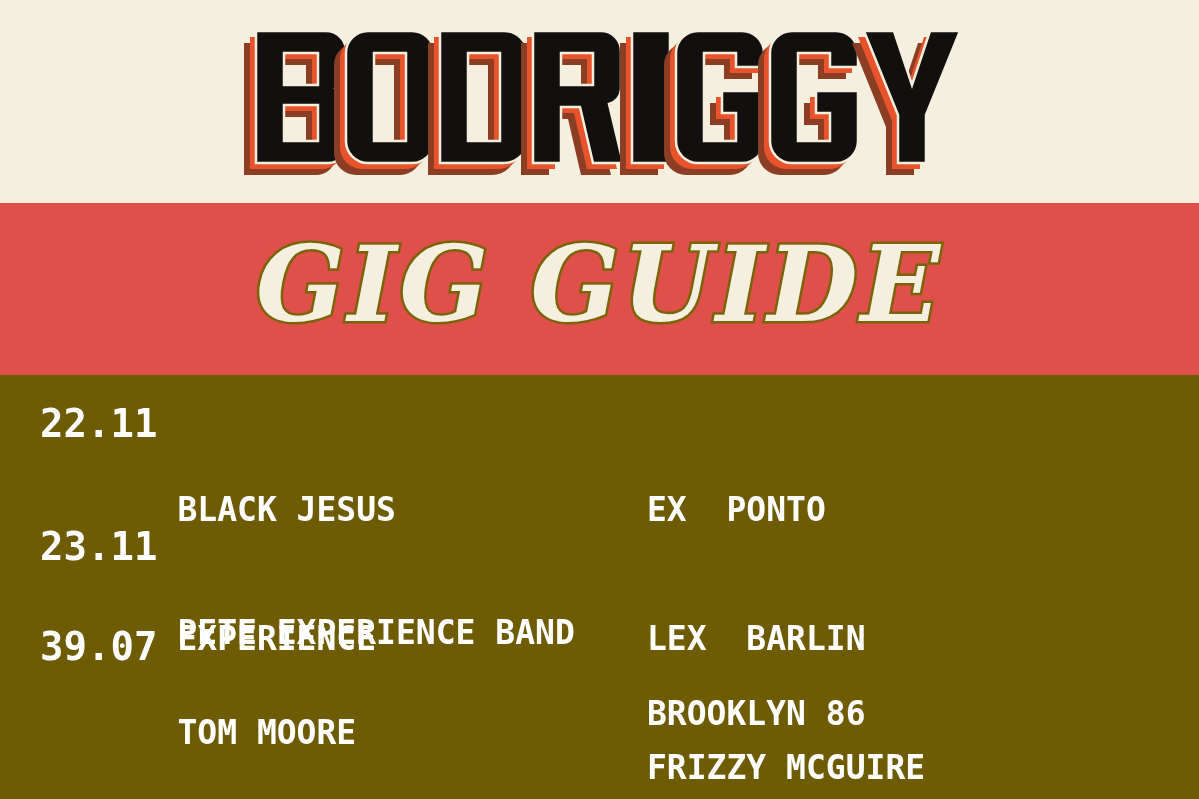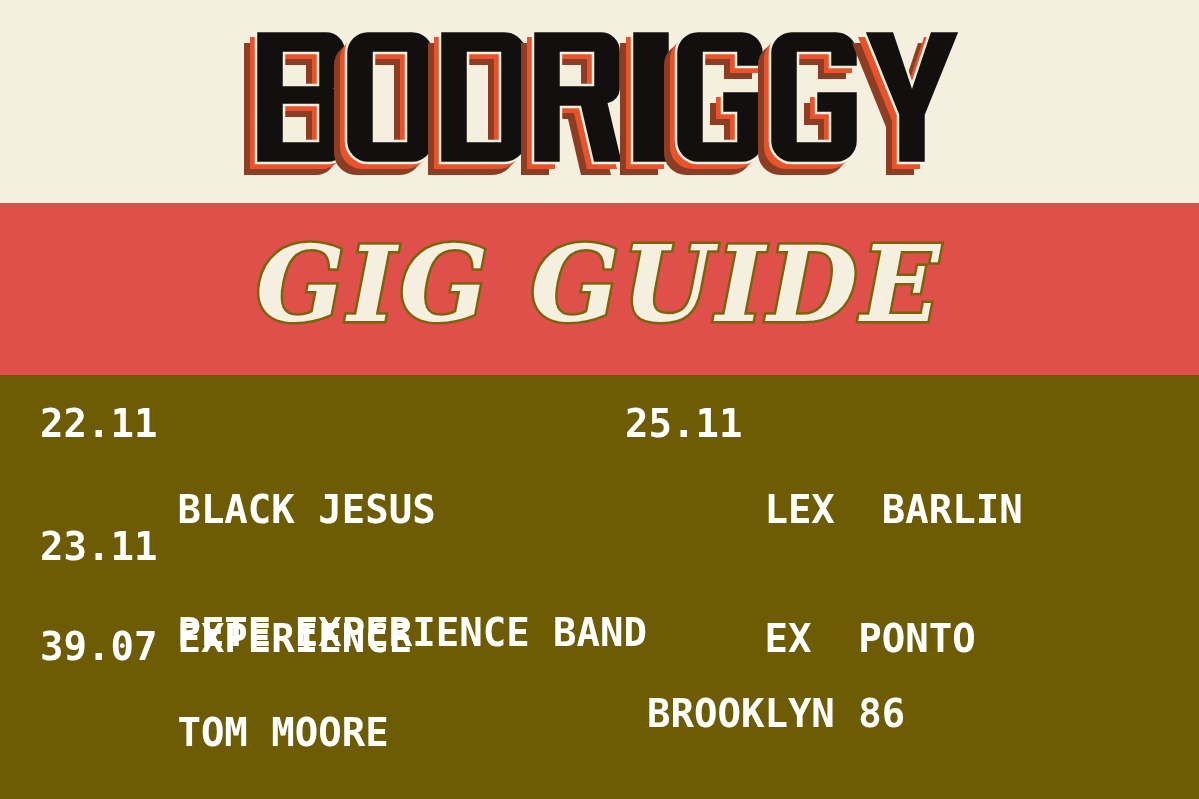--- a/index.html
+++ b/index.html
@@ -48,21 +48,21 @@
   .gig{position:absolute;display:flex;align-items:flex-start;}
   .gig .date{
     color:#FFFFFF;
     font-family:"DejaVu Sans Mono",monospace;
     font-weight:700;font-size:39px;line-height:43px;
     white-space:pre;
   }
   .gig .acts{
     color:#FFFFFF;
     font-family:"DejaVu Sans Mono",monospace;
-    font-weight:700;font-size:39px;line-height:43px;
+    font-weight:700;font-size:33px;line-height:43px;
     white-space:pre;
   }
   .gig .acts .act{display:block;white-space:pre;}
 
   
   .col-left  .gig{left:40px;}
   .col-left  .gig .acts{margin-left:20px;}
   .col-left  .gig-1{top:27px;}
   .col-left  .gig-2{top:150px;}
   .col-left  .gig-3{top:250px;}
@@ -182,24 +182,24 @@
           <span class="act">TOM MOORE</span>
           
         </span>
       </div>
 
     </div>
 
     <div class="col col-right">
 
       <div class="gig gig-1">
-        <span class="date">25.11</span>
-        <span class="acts">
+        <span class="acts">
+          <span class="act">EX  PONTO</span>
           <span class="act">LEX  BARLIN</span>
-          <span class="act">EX  PONTO</span>
+          <span class="act">FRIZZY MCGUIRE</span>
         </span>
       </div>
 
       <div class="gig gig-2">
         <span class="acts">
           <span class="act">BROOKLYN 86</span>
         </span>
       </div>
 
     </div>

